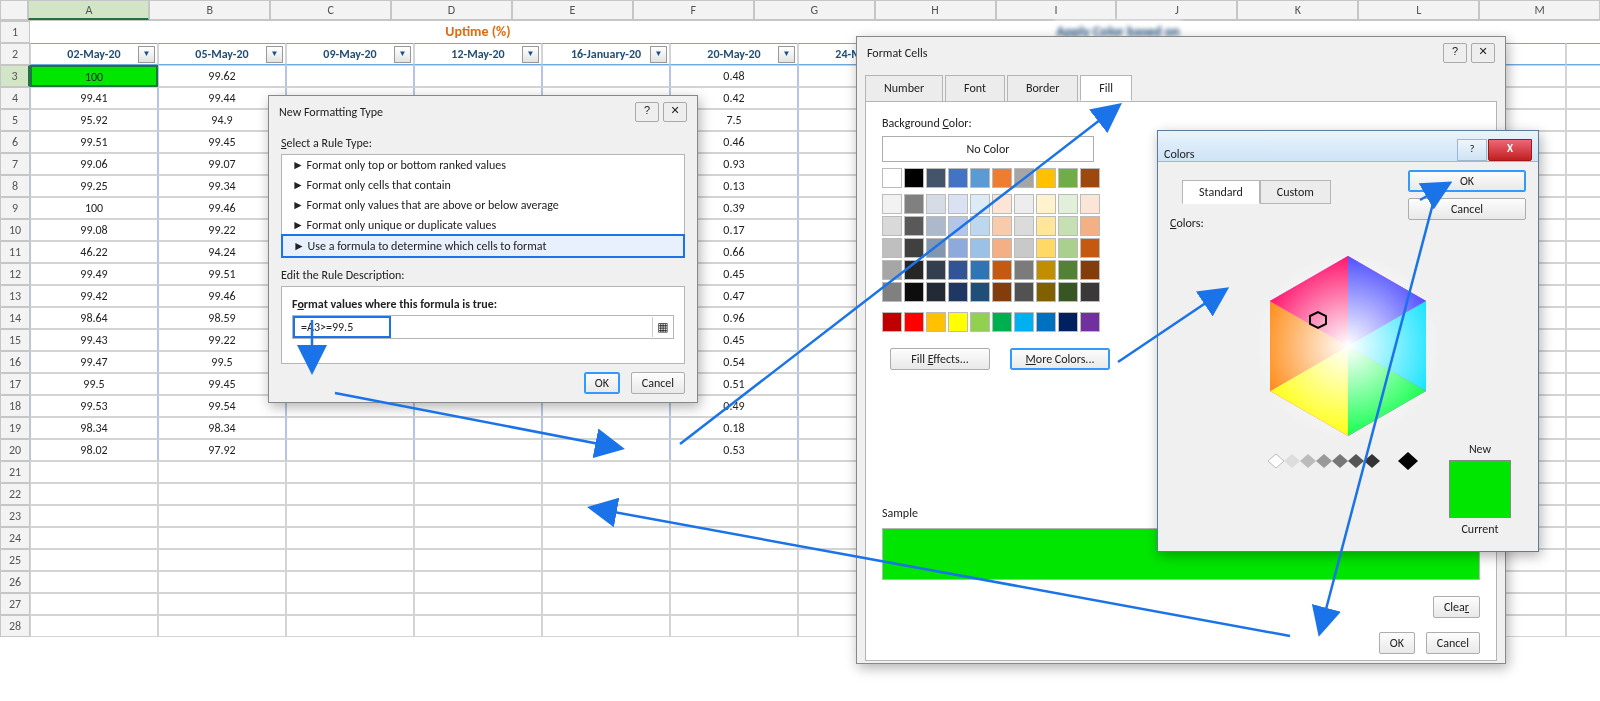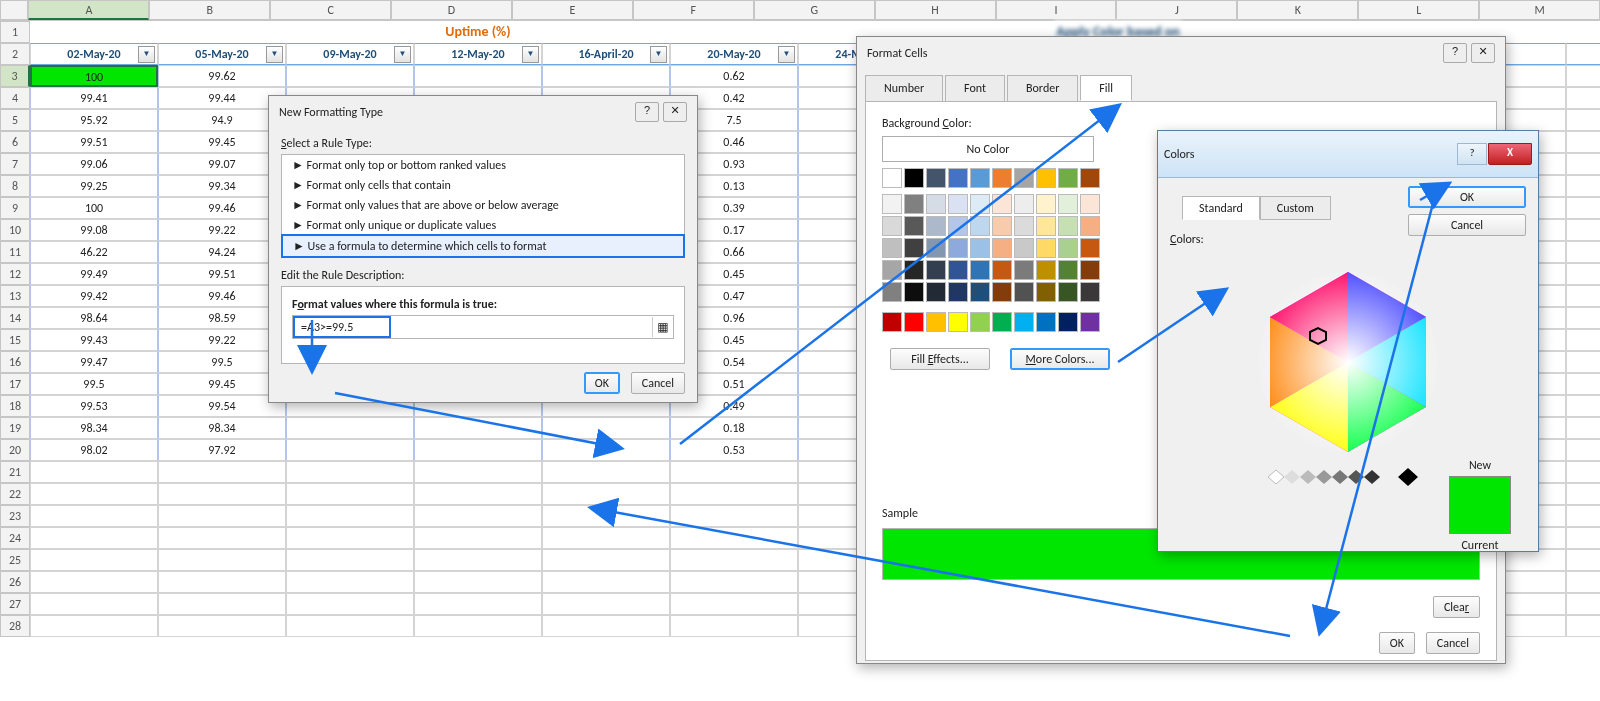--- a/index.html
+++ b/index.html
@@ -44,21 +44,21 @@
   .tabs{display:flex;margin:6px 8px 0}
   .tab{padding:5px 18px;border:1px solid #b5b5b5;border-bottom:none;background:#ececec;margin-right:2px}
   .tab.act{background:#fff;border-bottom:1px solid #fff}
   .tabpane{border:1px solid #b5b5b5;background:#fff;margin:0 8px 8px;height:560px;padding:14px 16px;box-sizing:border-box;position:relative}
   .nocolor{width:210px;height:24px;border:1px solid #adadad;text-align:center;line-height:24px;margin:6px 0}
   .palette{display:grid;grid-template-columns:repeat(10,20px);grid-auto-rows:20px;gap:2px;margin:6px 0}
   .sw{border:1px solid #bbb}
   .samplebar{margin-top:8px;height:50px;border:1px solid #b5b5b5;background:#00e600}
   
   #dlg-colors{left:1157px;top:130px;width:380px;height:420px}
-  .win7title{height:30px;background:linear-gradient(#eaf3fb,#cde3f7);border-bottom:1px solid #9fb8d1;display:flex;align-items:center;padding:8px 6px}
+  .win7title{height:30px;background:linear-gradient(#eaf3fb,#cde3f7);border-bottom:1px solid #9fb8d1;display:flex;align-items:flex-end;padding:0 6px}
   .win7title .spacer{flex:1}
   .wclose{width:42px;height:20px;background:linear-gradient(#e67,#c02020);color:#fff;text-align:center;line-height:18px;border:1px solid #a01818;border-radius:0 0 2px 2px;font-weight:bold;font-size:11px;margin-left:1px}
   .wmin,.whelp{width:28px;height:20px;background:linear-gradient(#eef5fc,#cfe3f3);border:1px solid #9fb8d1;text-align:center;line-height:18px;font-size:11px;margin-left:1px}
   .ctabs{display:flex;margin:10px 12px 0}
   .ctab{padding:4px 16px;border:1px solid #b5b5b5;background:#ececec}
   .ctab.act{background:#fff;border-bottom-color:#fff}
   .hexwrap{width:200px;height:200px;margin:16px auto 10px;position:relative}
   .newcur{position:absolute;right:14px;bottom:14px;width:88px;text-align:center}
   .newsw{width:60px;height:56px;border:1px solid #888;margin:4px auto;background:#00e600}
   
@@ -131,37 +131,37 @@
           <div class="cell" style="border: 0px;"></div>
           <div class="cell" style="border: 0px;"></div>
           <div class="cell" style="border: 0px;"></div>
           <div class="cell" style="border: 0px;"></div>
         </div>
         <div class="row">
           <div class="cell hdrcell" style="border-top: 1.5px solid rgb(111, 168, 220); border-bottom: 1.5px solid rgb(111, 168, 220);"><span>02-May-20</span><span class="filtbtn">▼</span></div>
           <div class="cell hdrcell" style="border-top: 1.5px solid rgb(111, 168, 220); border-bottom: 1.5px solid rgb(111, 168, 220);"><span>05-May-20</span><span class="filtbtn">▼</span></div>
           <div class="cell hdrcell" style="border-top: 1.5px solid rgb(111, 168, 220); border-bottom: 1.5px solid rgb(111, 168, 220);"><span>09-May-20</span><span class="filtbtn">▼</span></div>
           <div class="cell hdrcell" style="border-top: 1.5px solid rgb(111, 168, 220); border-bottom: 1.5px solid rgb(111, 168, 220);"><span>12-May-20</span><span class="filtbtn">▼</span></div>
-          <div class="cell hdrcell" style="border-top: 1.5px solid rgb(111, 168, 220); border-bottom: 1.5px solid rgb(111, 168, 220);"><span>16-April-20</span><span class="filtbtn">▼</span></div>
+          <div class="cell hdrcell" style="border-top: 1.5px solid rgb(111, 168, 220); border-bottom: 1.5px solid rgb(111, 168, 220);"><span>16-January-20</span><span class="filtbtn">▼</span></div>
           <div class="cell hdrcell" style="border-top: 1.5px solid rgb(111, 168, 220); border-bottom: 1.5px solid rgb(111, 168, 220);"><span>20-May-20</span><span class="filtbtn">▼</span></div>
           <div class="cell hdrcell" style="border-top: 1.5px solid rgb(111, 168, 220); border-bottom: 1.5px solid rgb(111, 168, 220);"><span>24-May-20</span><span class="filtbtn">▼</span></div>
           <div class="cell" style="border-top: 1.5px solid rgb(111, 168, 220); border-bottom: 1.5px solid rgb(111, 168, 220);"></div>
           <div class="cell" style="border-top: 1.5px solid rgb(111, 168, 220); border-bottom: 1.5px solid rgb(111, 168, 220);"></div>
           <div class="cell" style="border-top: 1.5px solid rgb(111, 168, 220); border-bottom: 1.5px solid rgb(111, 168, 220);"></div>
           <div class="cell" style="border-top: 1.5px solid rgb(111, 168, 220); border-bottom: 1.5px solid rgb(111, 168, 220);"></div>
           <div class="cell" style="border-top: 1.5px solid rgb(111, 168, 220); border-bottom: 1.5px solid rgb(111, 168, 220);"></div>
           <div class="cell" style="border-top: 1.5px solid rgb(111, 168, 220); border-bottom: 1.5px solid rgb(111, 168, 220);"></div>
         </div>
         <div class="row">
           <div class="cell selcell" style="border-left: 1px solid rgb(180, 198, 231); border-right: 1px solid rgb(180, 198, 231);">100</div>
           <div class="cell" style="border-left: 1px solid rgb(180, 198, 231); border-right: 1px solid rgb(180, 198, 231);">99.62</div>
           <div class="cell" style="border-left: 1px solid rgb(180, 198, 231); border-right: 1px solid rgb(180, 198, 231);"></div>
           <div class="cell" style="border-left: 1px solid rgb(180, 198, 231); border-right: 1px solid rgb(180, 198, 231);"></div>
           <div class="cell" style="border-left: 1px solid rgb(180, 198, 231); border-right: 1px solid rgb(180, 198, 231);"></div>
-          <div class="cell" style="border-left: 1px solid rgb(180, 198, 231); border-right: 1px solid rgb(180, 198, 231);">0.62</div>
+          <div class="cell" style="border-left: 1px solid rgb(180, 198, 231); border-right: 1px solid rgb(180, 198, 231);">0.48</div>
           <div class="cell" style="border-left: 1px solid rgb(180, 198, 231); border-right: 1px solid rgb(180, 198, 231);">99</div>
           <div class="cell"></div>
           <div class="cell"></div>
           <div class="cell"></div>
           <div class="cell"></div>
           <div class="cell"></div>
           <div class="cell"></div>
         </div>
         <div class="row">
           <div class="cell" style="border-left: 1px solid rgb(180, 198, 231); border-right: 1px solid rgb(180, 198, 231);">99.41</div>

